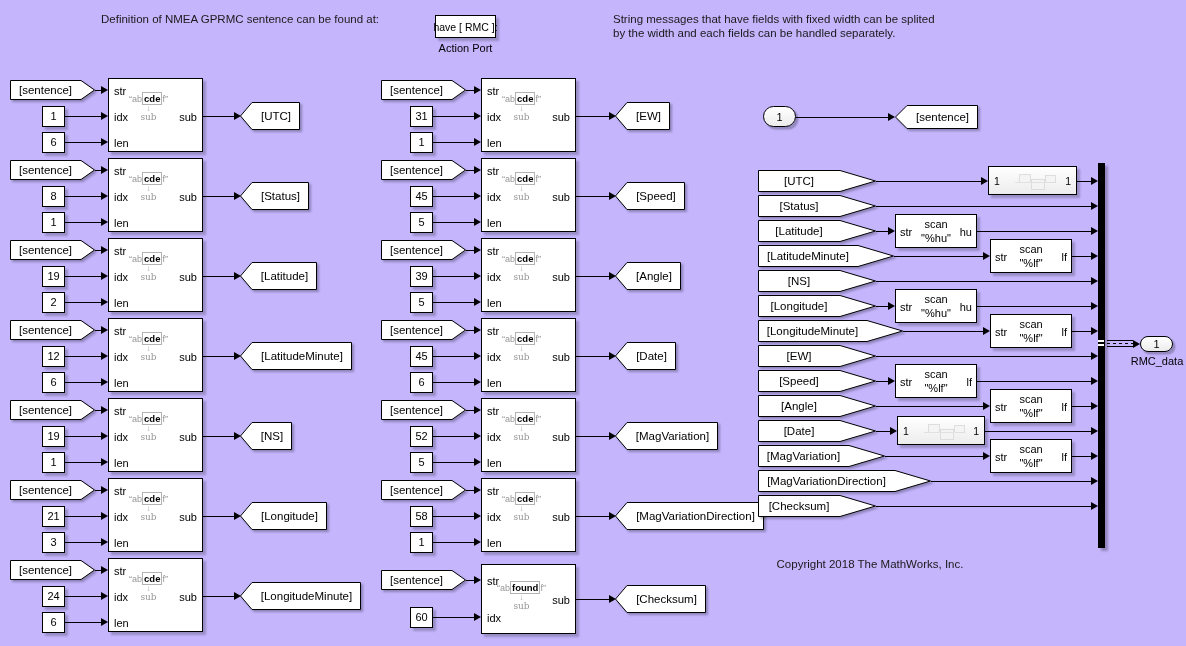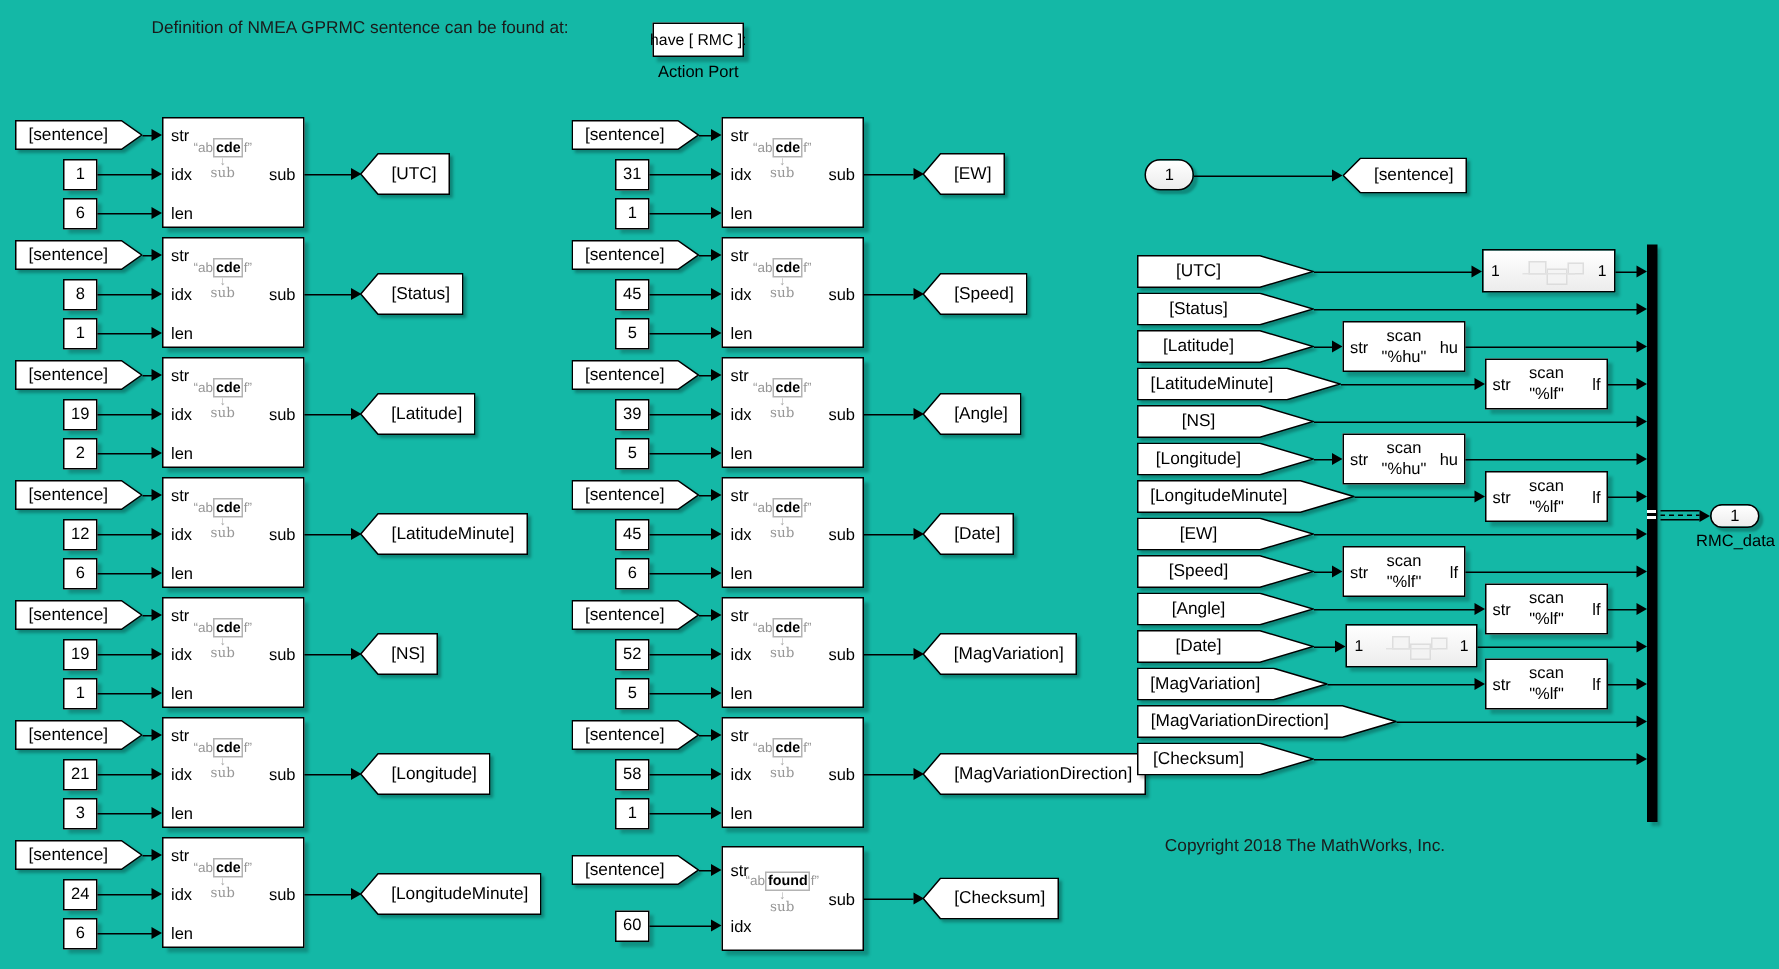--- a/index.html
+++ b/index.html
@@ -1,16 +1,16 @@
 <!DOCTYPE html>
 <html><head>
 <meta charset="utf-8">
 <style>
   html,body{margin:0;padding:0;background:#fff;}
-  .canvas{position:relative;width:1186px;height:646px;background:#14b8a6;
+  .canvas{position:relative;width:1186px;height:646px;background:#c4b5fd;
           font-family:"Liberation Sans",sans-serif;color:#000;overflow:hidden;}
   .annotation{position:absolute;font-size:11.5px;line-height:13.5px;white-space:nowrap;color:#1a1a1a;}
   .hline{position:absolute;height:1px;background:#000;}
   .arrow{position:absolute;width:0;height:0;border-top:4px solid transparent;
          border-bottom:4px solid transparent;border-left:7px solid #000;}
   .blk{position:absolute;background:#fff;border:1px solid #000;box-sizing:border-box;
        box-shadow:3px 3px 2px rgba(0,0,0,0.22);}
   .constblk{display:flex;align-items:center;justify-content:center;font-size:11px;}
   .portlabel{position:absolute;font-size:11px;line-height:14px;white-space:nowrap;}
   .icon{position:absolute;text-align:center;font-size:9px;color:#979797;line-height:11px;white-space:nowrap;}
@@ -34,20 +34,24 @@
   .caption{position:absolute;font-size:11px;text-align:center;white-space:nowrap;}
 </style>
 </head>
 <body>
 
 <div class="canvas" id="canvas">
 
   <div class="annotation" style="left:101px;top:13px;">
     <div>Definition of NMEA GPRMC sentence can be found at:</div>
   </div>
+  <div class="annotation" style="left:613px;top:13px;">
+    <div>String messages that have fields with fixed width can be splited</div>
+    <div>by the width and each fields can be handled separately.</div>
+  </div>
   <div class="annotation" style="left:760px;top:558px;width:220px;text-align:center;">Copyright 2018 The MathWorks, Inc.</div>
 
   <div class="blk" style="left:435px;top:15px;width:61px;height:23px;display:flex;align-items:center;justify-content:center;">
     <span style="font-size:10.5px;white-space:nowrap;">have [ RMC ]:</span>
   </div>
   <div class="caption" style="left:425px;top:42px;width:81px;">Action Port</div>
 
   <div class="stadium" style="left:763px;top:106px;width:33px;height:21px;border-radius:11px;">
     <span>1</span>
   </div>

